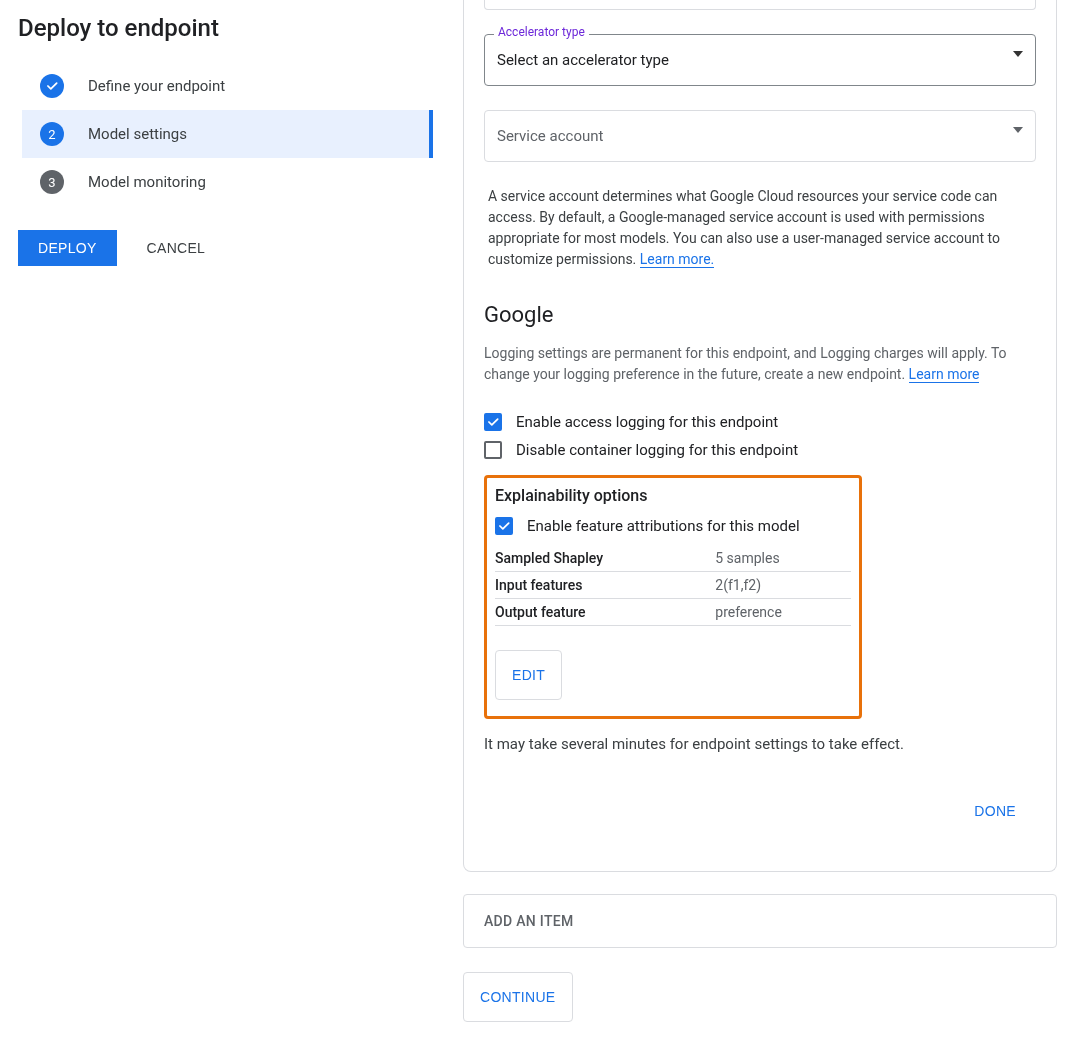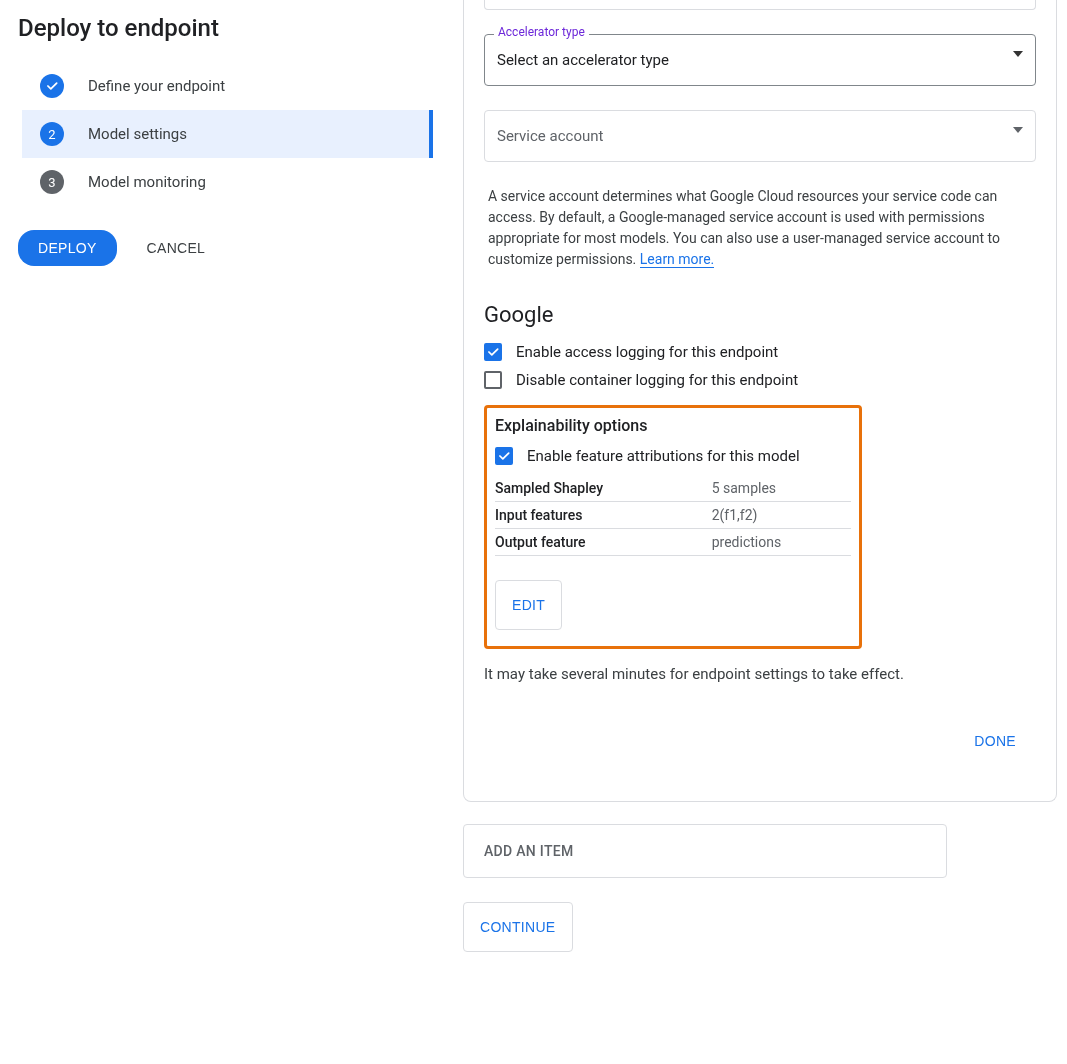--- a/index.html
+++ b/index.html
@@ -9,21 +9,21 @@
     .sidebar { width: 433px; flex-shrink: 0; }
     .sidebar-title { font-size: 24px; font-weight: 500; padding: 14px 18px 20px; }
     .steps { }
     .step { display: flex; align-items: center; padding: 12px 18px; gap: 24px; font-size: 15px; color: #3c4043; cursor: pointer; margin-left: 22px; }
     .step.active { background: #e8f0fe; border-right: 4px solid #1a73e8; }
     .step-circle { width: 24px; height: 24px; border-radius: 50%; display: flex; align-items: center; justify-content: center; font-size: 13px; color: #fff; flex-shrink: 0; }
     .step-circle.done { background: #1a73e8; }
     .step-circle.active { background: #1a73e8; }
     .step-circle.pending { background: #5f6368; }
     .sidebar-actions { display: flex; align-items: center; gap: 30px; padding: 24px 18px; }
-    .btn-primary { background: #1a73e8; color: #fff; border: none; padding: 10px 20px; font-size: 14px; font-weight: 500; border-radius: 16px; cursor: pointer; letter-spacing: 0.3px; }
+    .btn-primary { background: #1a73e8; color: #fff; border: none; padding: 10px 20px; font-size: 14px; font-weight: 500; border-radius: 0; cursor: pointer; letter-spacing: 0.3px; }
     .btn-text { background: none; border: none; font-size: 14px; font-weight: 500; color: #3c4043; cursor: pointer; letter-spacing: 0.3px; }
     
     
     .content { flex: 1; padding: 0 10px 0 30px; }
     
     .top-field { border: 1px solid #dadce0; border-radius: 4px; height: 10px; margin-bottom: 24px; border-top: none; border-radius: 0 0 4px 4px; }
     
     .field-wrap { position: relative; margin-bottom: 24px; }
     .field-label { position: absolute; top: -9px; left: 10px; background: #fff; padding: 0 4px; font-size: 12px; color: #6d28d9; }
     .select-field { width: 100%; border: 1px solid #80868b; border-radius: 4px; padding: 16px 12px; font-size: 15px; display: flex; justify-content: space-between; cursor: pointer; }
@@ -50,21 +50,21 @@
     .feat-table td:first-child { font-weight: 500; }
     .feat-table td:last-child { color: #5f6368; }
     
     .btn-outlined { background: #fff; border: 1px solid #dadce0; color: #1a73e8; padding: 16px 16px; font-size: 14px; font-weight: 500; border-radius: 4px; cursor: pointer; margin-top: 24px; letter-spacing: 0.3px; }
     
     .note { font-size: 15px; color: #3c4043; margin-bottom: 50px; }
     
     .done-row { display: flex; justify-content: flex-end; margin-bottom: 36px; padding-right: 20px; }
     .btn-flat-blue { background: none; border: none; color: #1a73e8; font-size: 14px; font-weight: 500; cursor: pointer; letter-spacing: 0.3px; }
     
-    .add-item { border: 1px solid #dadce0; border-radius: 4px; padding: 18px 20px; font-size: 14px; font-weight: 500; color: #5f6368; cursor: pointer; margin-bottom: 24px; letter-spacing: 0.3px; width: 484px;}
+    .add-item { border: 1px solid #dadce0; border-radius: 4px; padding: 18px 20px; font-size: 14px; font-weight: 500; color: #5f6368; cursor: pointer; margin-bottom: 24px; letter-spacing: 0.3px; width: 594px;}
     
     .panel-border-bottom { border: 1px solid #dadce0; border-top: none; border-radius: 0 0 8px 8px; padding-bottom: 16px; margin-bottom: 22px; width: 594px;}
     .panel-inner { padding: 0 20px; }
   </style>
 </head>
 <body>
 
 <div class="sidebar">
   <div class="sidebar-title">Deploy to endpoint</div>
   <div class="steps">
@@ -110,20 +110,23 @@
           <span class="dropdown-arrow muted"></span>
         </div>
       </div>
 
       <p class="helper-text">
         <span>A service account determines what Google Cloud resources your service code can access. By default, a Google-managed service account is used with permissions appropriate for most models. You can also use a user-managed service account to customize permissions. </span><a class="link">Learn more.</a>
       </p>
 
       <h2>Google</h2>
 
+      <p class="helper-text" style="color:#5f6368;margin-bottom:28px;padding-left:0;">
+        <span>Logging settings are permanent for this endpoint, and Logging charges will apply. To change your logging preference in the future, create a new endpoint. </span><a class="link">Learn more</a>
+      </p>
 
       <div class="checkbox-row">
         <div class="checkbox checked">
           <svg class="checkmark" width="14" height="14" viewBox="0 0 24 24">
               <path d="M5 12l5 5L20 7" stroke="#fff" stroke-width="3" fill="none" stroke-linecap="round" stroke-linejoin="round"></path>
             </svg>
         </div>
         <span>Enable access logging for this endpoint</span>
       </div>
 
@@ -147,21 +150,21 @@
               <tr>
             <td>Sampled Shapley</td>
             <td>5 samples</td>
           </tr>
           <tr>
             <td>Input features</td>
             <td>2(f1,f2)</td>
           </tr>
           <tr>
             <td>Output feature</td>
-            <td>predictions</td>
+            <td>preference</td>
           </tr>
         </tbody>
           </table>
         <button class="btn-outlined">EDIT</button>
       </div>
 
       <p class="note">It may take several minutes for endpoint settings to take effect.</p>
 
       <div class="done-row">
         <button class="btn-flat-blue">DONE</button>

